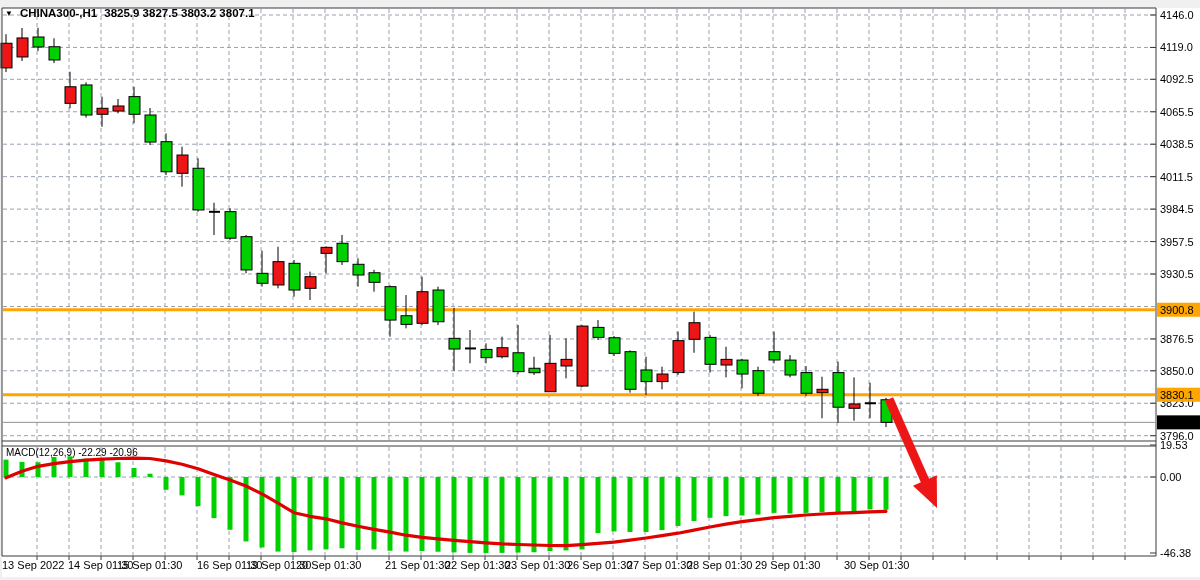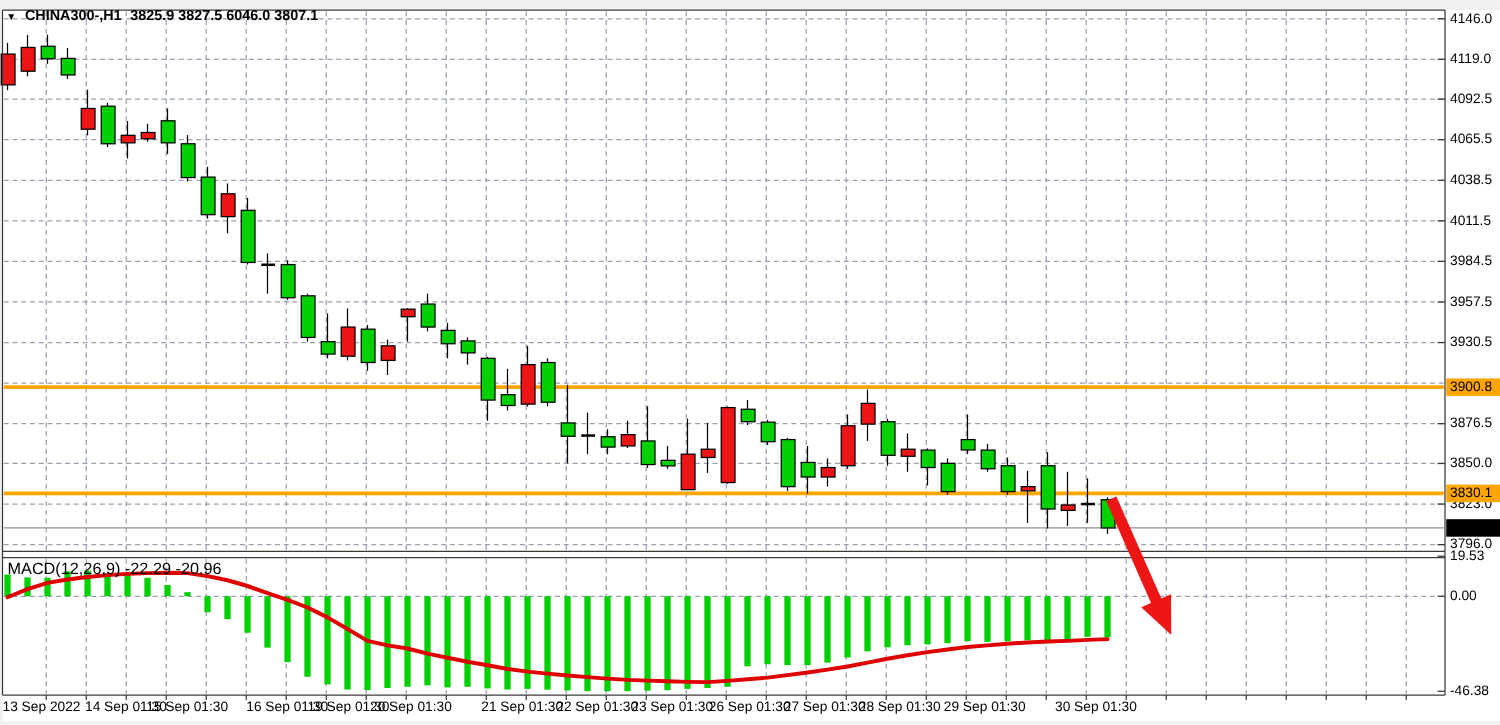--- a/index.html
+++ b/index.html
@@ -2,21 +2,21 @@
 <html><head>
 <meta charset="utf-8">
 <style>
   html,body{margin:0;padding:0;background:#e8e8e8;font-family:"Liberation Sans",sans-serif;}
   .screen{position:relative;width:1200px;height:580px;background:#ffffff;overflow:hidden;
           font-family:"Liberation Sans",sans-serif;}
   svg{position:absolute;left:0;top:0;}
   .titlebar{position:absolute;left:5px;top:6px;height:14px;display:flex;align-items:center;
             gap:7px;font-size:11.5px;font-weight:bold;color:#000;white-space:nowrap;}
   .titlebar .dd{font-size:8px;font-weight:normal;cursor:pointer;}
-  .macdlabel{position:absolute;left:6px;top:447px;font-size:13px;color:#000;white-space:nowrap;}
+  .macdlabel{position:absolute;left:6px;top:447px;font-size:10px;color:#000;white-space:nowrap;}
   text{font-family:"Liberation Sans",sans-serif;font-size:11px;fill:#000;}
 </style>
 </head>
 <body>
 
 <div class="screen">
   <svg id="chart" width="1200" height="580" viewBox="0 0 1200 580">
       <rect x="0" y="0" width="1200" height="8" fill="#f0f0f0"></rect>
       <rect x="0" y="577" width="1200" height="3" fill="#f0f0f0"></rect>
       <rect x="0" y="0" width="2" height="580" fill="#f0f0f0"></rect>
@@ -382,17 +382,17 @@
         <text x="627" y="569" font-size="10.5">27 Sep 01:30</text>
         <text x="687" y="569" font-size="10.5">28 Sep 01:30</text>
         <text x="755" y="569" font-size="10.5">29 Sep 01:30</text>
         <text x="844" y="569" font-size="10.5">30 Sep 01:30</text>
       </g>
     </svg>
 
   <div class="titlebar">
     <span class="dd">▼</span>
     <span>CHINA300-,H1</span>
-    <span>3825.9 3827.5 6046.0 3807.1</span>
+    <span>3825.9 3827.5 3803.2 3807.1</span>
   </div>
 
   <div class="macdlabel">MACD(12,26,9) -22.29 -20.96</div>
 </div>
 
 </body></html>

